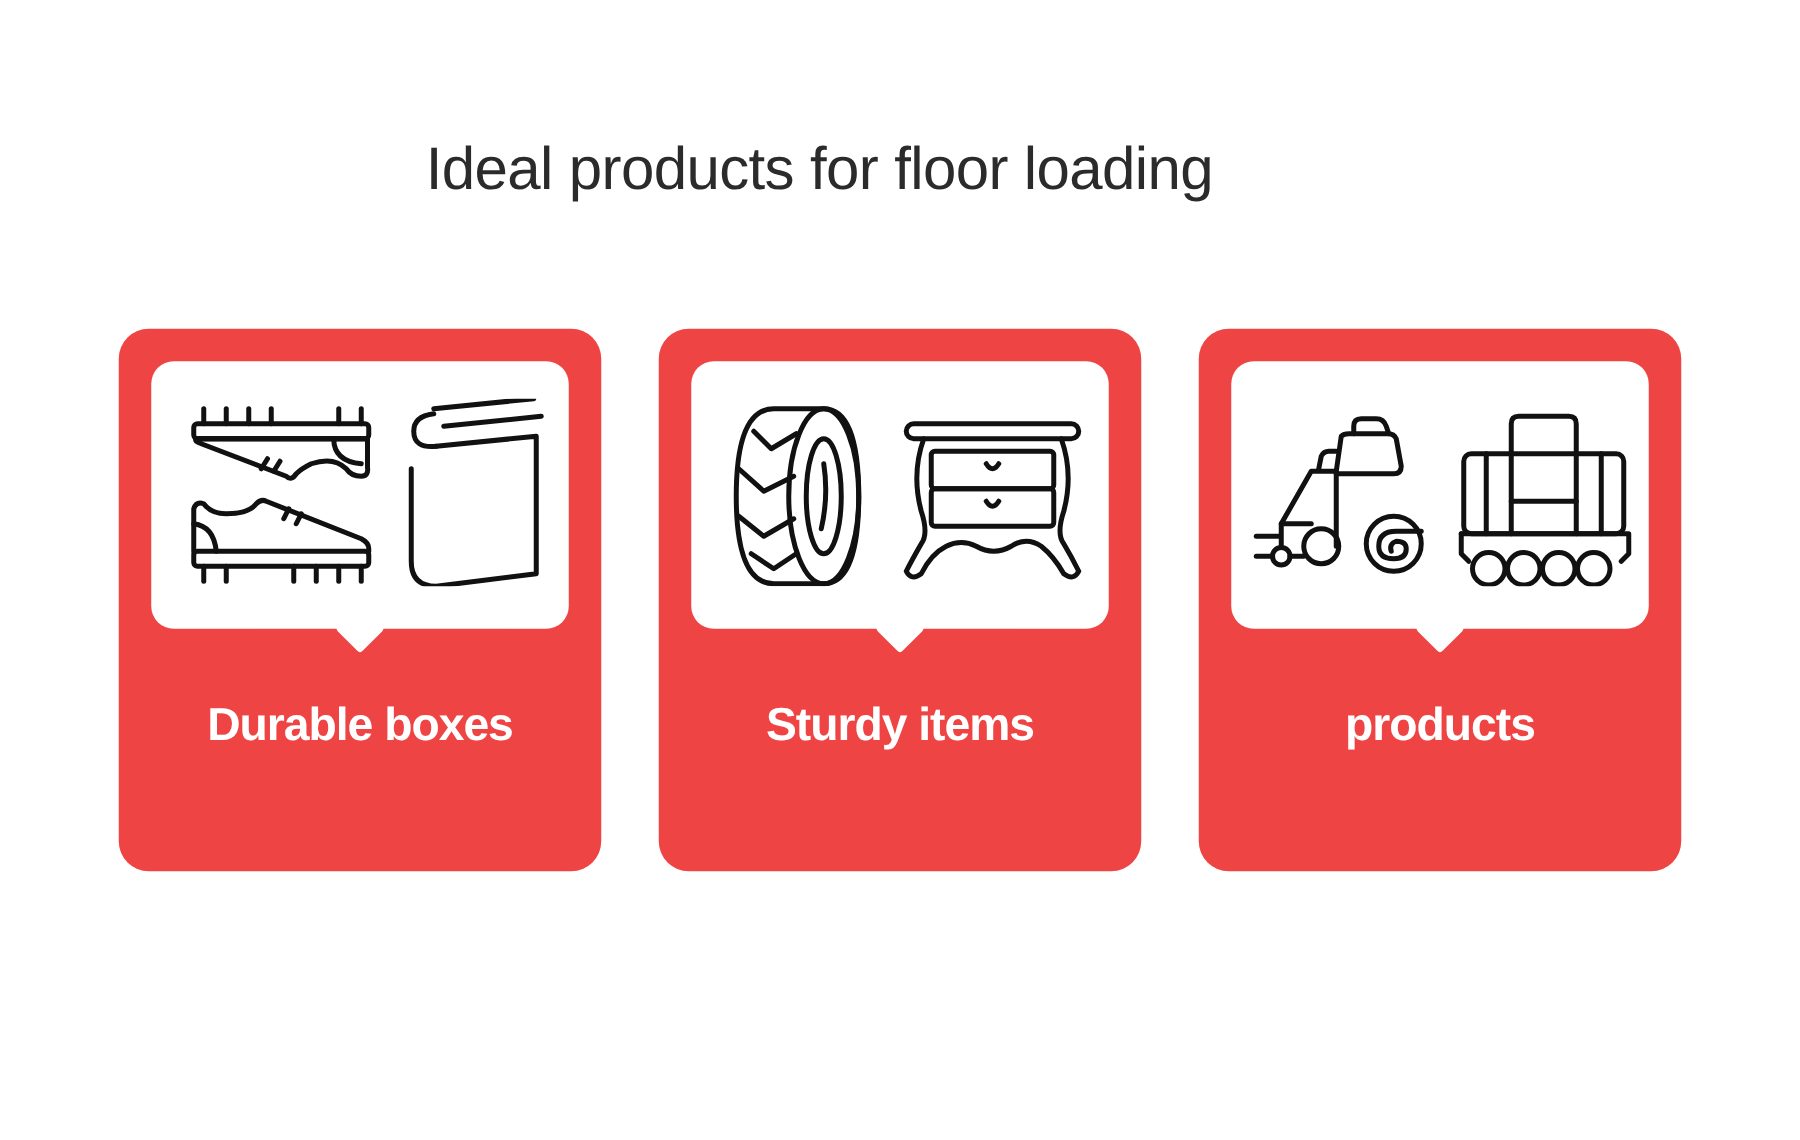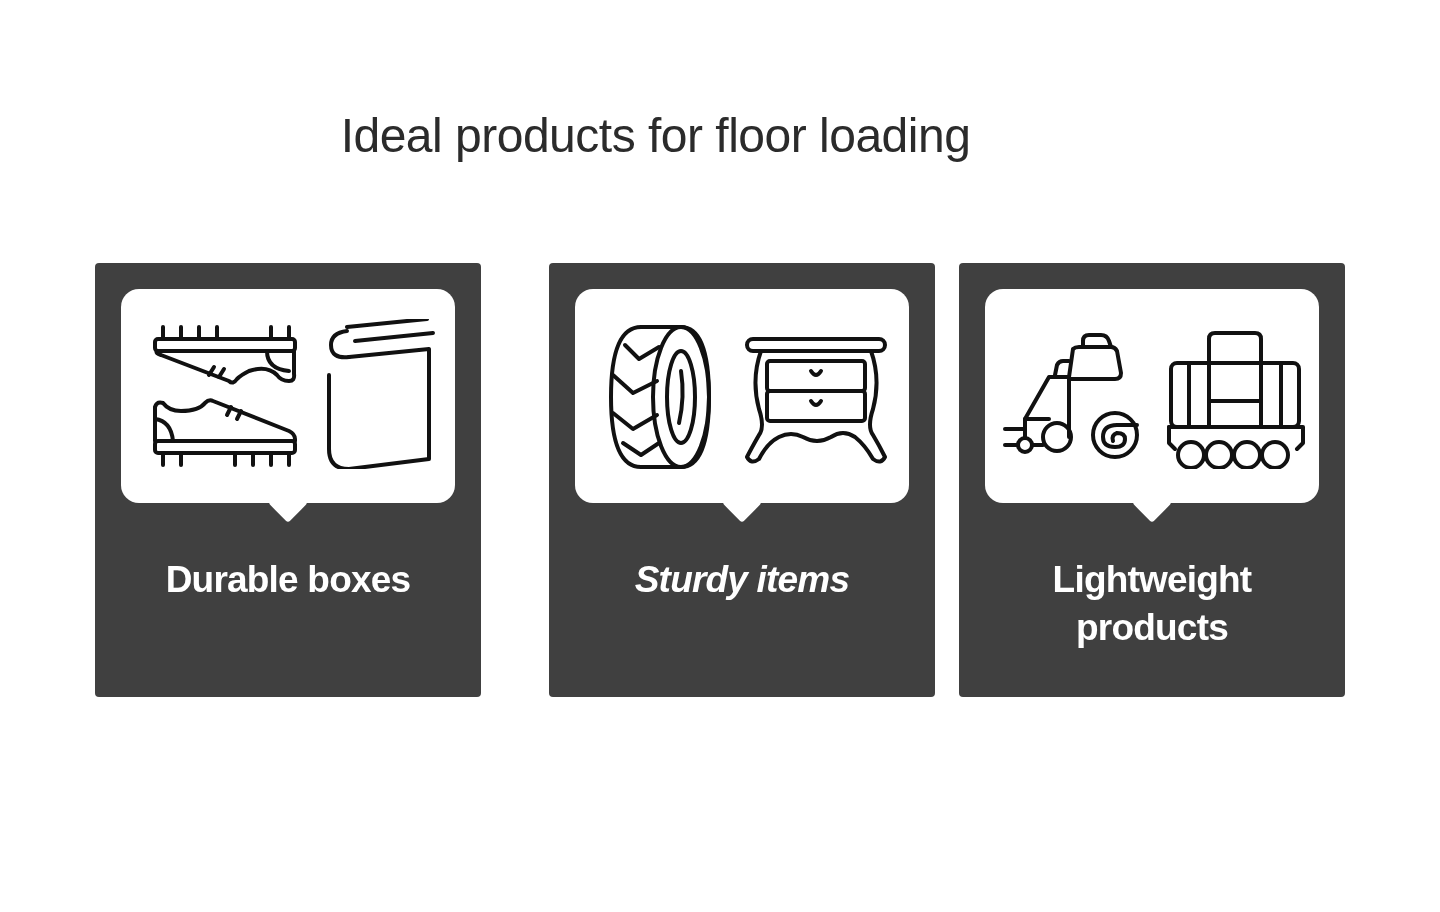--- a/index.html
+++ b/index.html
@@ -8,21 +8,21 @@
       position: relative; overflow: hidden;
       font-family: "Liberation Sans", "DejaVu Sans", sans-serif;
     }
     .title {
       position: absolute; left: 0; top: 106px; width: 1311px;
       text-align: center; font-size: 48px; color: #2b2b2b;
       letter-spacing: -0.5px; line-height: 60px;
     }
     .card {
       position: absolute; top: 263px; width: 386px; height: 434px;
-      background: #404040; border-radius: 4px;
+      background: #ef4444; border-radius: 24px;
     }
     .panel {
       position: absolute; left: 26px; top: 26px; width: 334px; height: 214px;
       background: #ffffff; border-radius: 18px;
     }
     .pointer {
       position: absolute; left: 179px; top: 226px; width: 28px; height: 28px;
       background: #ffffff; transform: rotate(45deg); border-radius: 3px;
     }
     .icon {
@@ -80,21 +80,21 @@
         <path d="M68 22 L146 14"></path>
         <path d="M62 38 Q44 40 44 26 Q44 14 60 12"></path>
         <path d="M62 38 L142 30 V140 L62 150 Q42 150 42 130 V56"></path>
       </svg>
     </div>
   </div>
   <div class="pointer"></div>
   <div class="label">Durable boxes</div>
 </div>
 
-<div class="card" style="left:549px;font-style:italic;">
+<div class="card" style="left:527px;">
   <div class="panel">
     <div class="icon icon-left" style="left:26px;">
       <svg viewBox="0 0 150 150">
         <path d="M40 8 H80 Q108 8 108 78 Q108 148 80 148 H40 Q10 148 10 78 Q10 8 40 8 Z"></path>
         <ellipse cx="80" cy="78" rx="28" ry="70"></ellipse>
         <ellipse cx="80" cy="78" rx="14" ry="46"></ellipse>
         <path d="M80 52 Q84 78 78 104"></path>
         <path d="M24 26 L38 40 L58 28"></path>
         <path d="M12 56 L32 74 L56 62"></path>
         <path d="M12 94 L32 110 L56 96"></path>
@@ -147,16 +147,15 @@
         <path d="M4 108 V124 L10 130"></path>
         <circle cx="26" cy="136" r="13"></circle>
         <circle cx="54" cy="136" r="13"></circle>
         <circle cx="82" cy="136" r="13"></circle>
         <circle cx="110" cy="136" r="13"></circle>
       </svg>
     </div>
   </div>
   <div class="pointer"></div>
   <div class="label">
-    <div>Lightweight</div>
     <div>products</div>
   </div>
 </div>
 
 </body></html>

